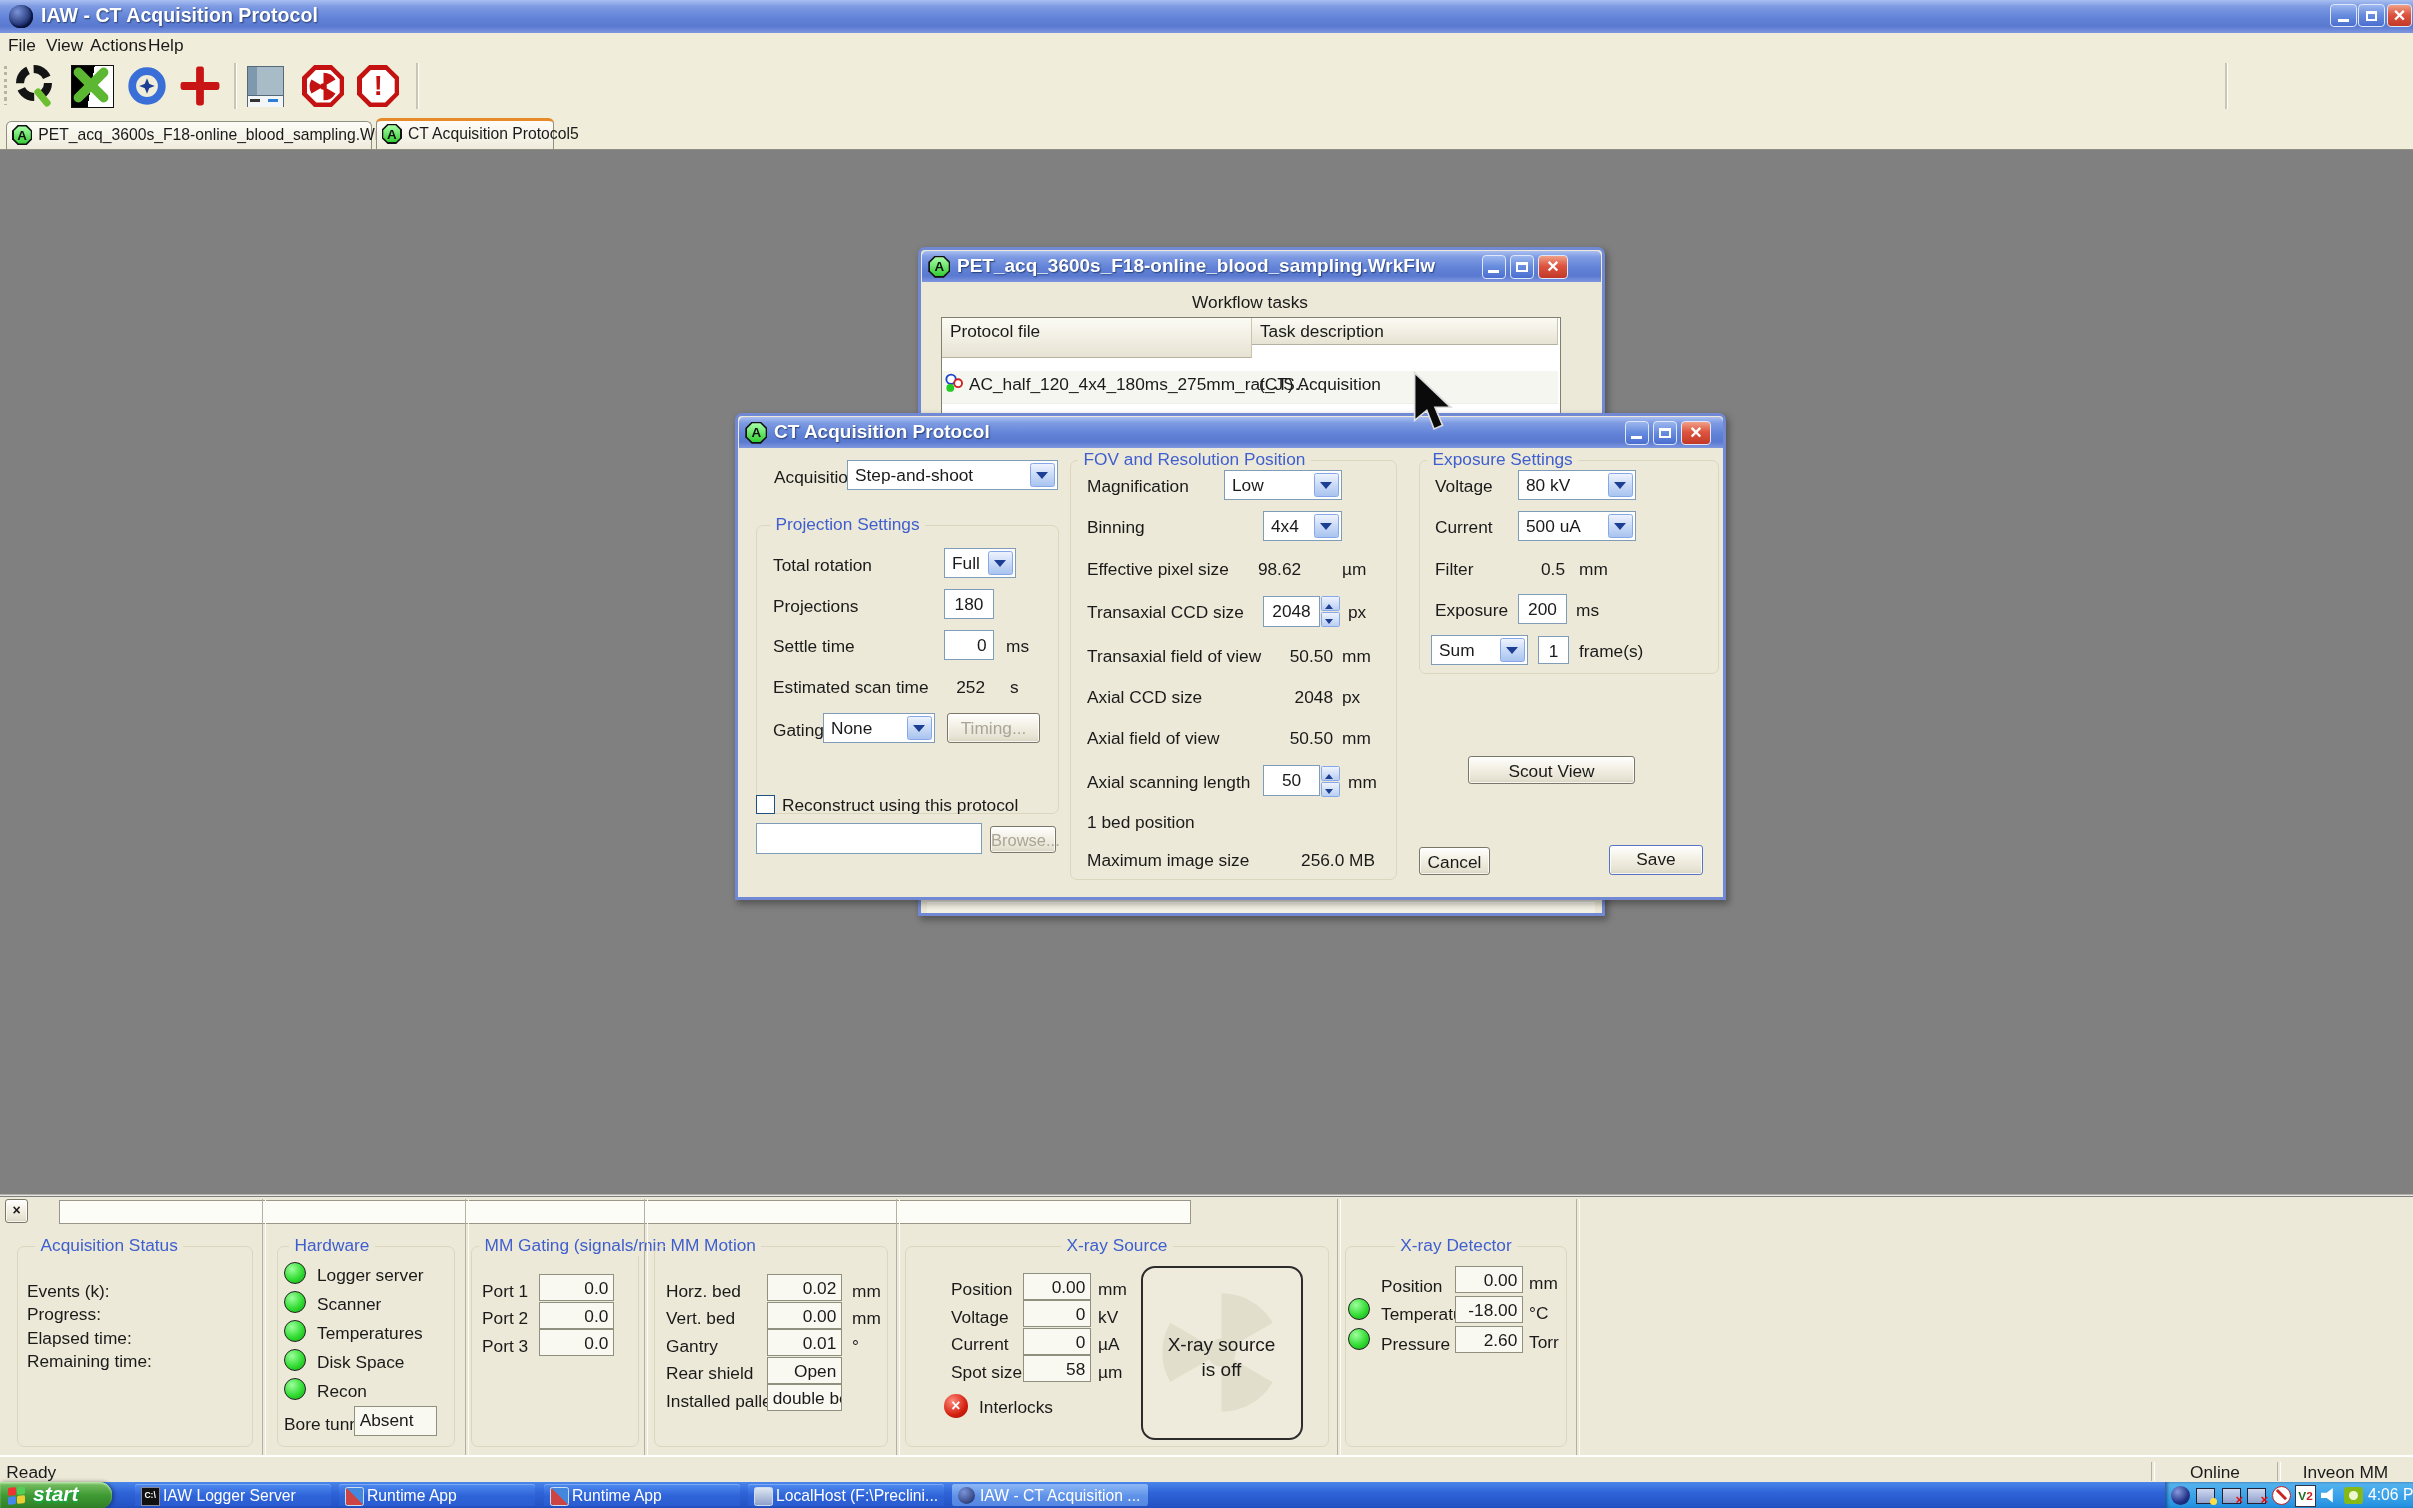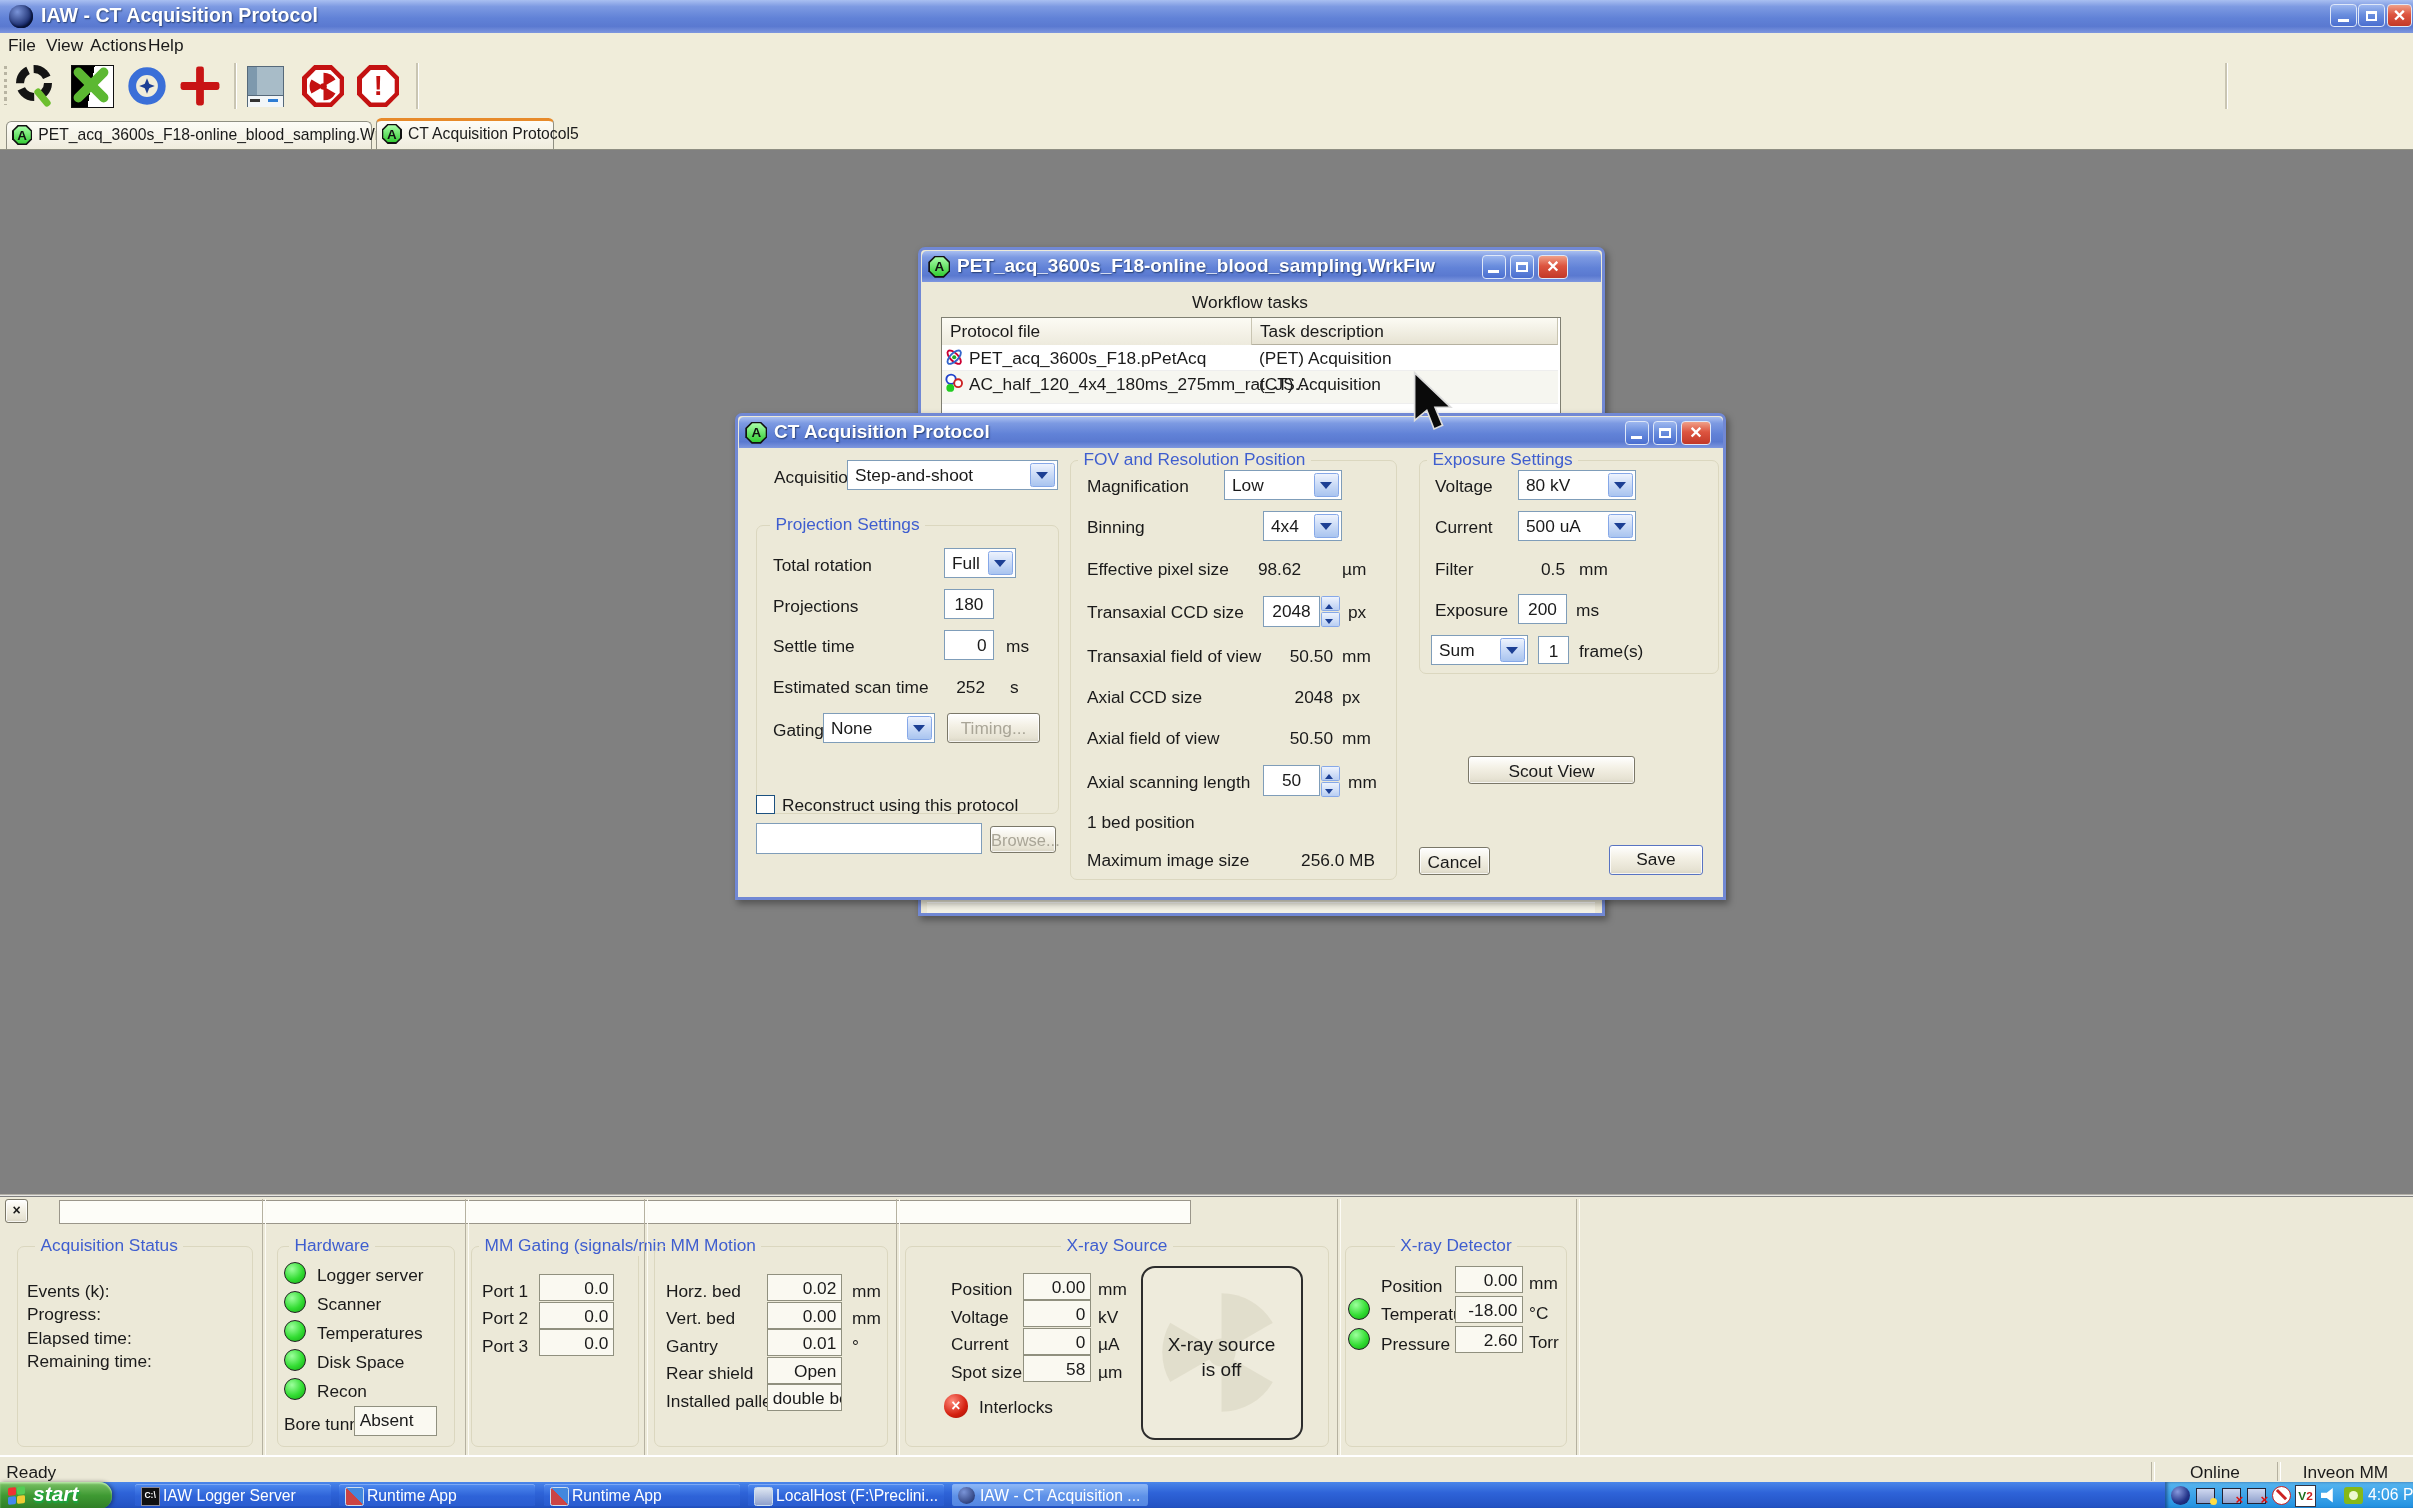--- a/index.html
+++ b/index.html
@@ -175,31 +175,20 @@
     <div class="a nw wtitle" style="left:35px;top:3.9px;font-size:19px">PET_acq_3600s_F18-online_blood_sampling.WrkFlw</div>
   </div>
   <div class="a cap z3" style="left:1482px;top:255px;width:23.6px"><span class="gmin"></span></div>
   <div class="a cap z3" style="left:1510px;top:255px;width:23.6px"><span class="gmax"></span></div>
   <div class="a cap close z3" style="left:1538px;top:255px;width:30px"><span>×</span></div>
   <div class="a z3 nw" style="left:941px;top:292px;width:618px;text-align:center">Workflow tasks</div>
 
   <div class="a z3" style="left:941px;top:317px;width:618px;height:96px;background:#fff;border:0.8px solid #7f7f72">
     <div class="a th" style="left:0;top:0;width:310px;height:40px">Protocol file</div>
     <div class="a th" style="left:310px;top:0;width:306px;height:27px">Task description</div>
-    <div class="a tr" style="left:0;top:27px;width:616px;height:26px">
-      <svg class="a" style="left:2.4px;top:2.4px" width="20.4" height="20.4" viewBox="0 0 26 26">
-          <g fill="none" stroke-width="2.4">
-            <ellipse cx="13" cy="13" rx="11" ry="5" stroke="#c03" transform="rotate(45 13 13)"></ellipse>
-            <ellipse cx="13" cy="13" rx="11" ry="5" stroke="#36c" transform="rotate(-45 13 13)"></ellipse>
-          </g>
-          <circle cx="13" cy="13" r="2.6" fill="#2a2"></circle>
-        </svg>
-      <span class="a nw" style="left:27px;top:3.1px">PET_acq_3600s_F18.pPetAcq</span>
-      <span class="a nw" style="left:317px;top:3.1px">(PET) Acquisition</span>
-    </div>
     <div class="a tr" style="left:0;top:53px;width:616px;height:33px;background:#f6f6f0">
       <svg class="a" style="left:2.4px;top:2.4px" width="20.4" height="20.4" viewBox="0 0 26 26">
           <circle cx="9" cy="8" r="6" fill="#fff" stroke="#24c" stroke-width="2.4"></circle>
           <circle cx="18" cy="13" r="5" fill="#fff" stroke="#c22" stroke-width="2.4"></circle>
           <circle cx="8" cy="19" r="5" fill="#2c2"></circle>
         </svg>
       <span class="a nw" style="left:27px;top:3.1px">AC_half_120_4x4_180ms_275mm_rat_JS...</span>
       <span class="a nw" style="left:317px;top:3.1px">(CT) Acquisition</span>
     </div>
   </div>

